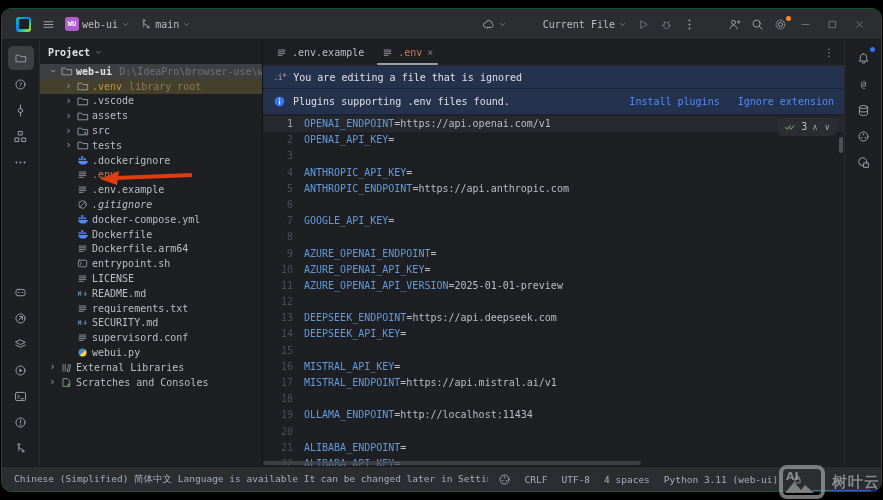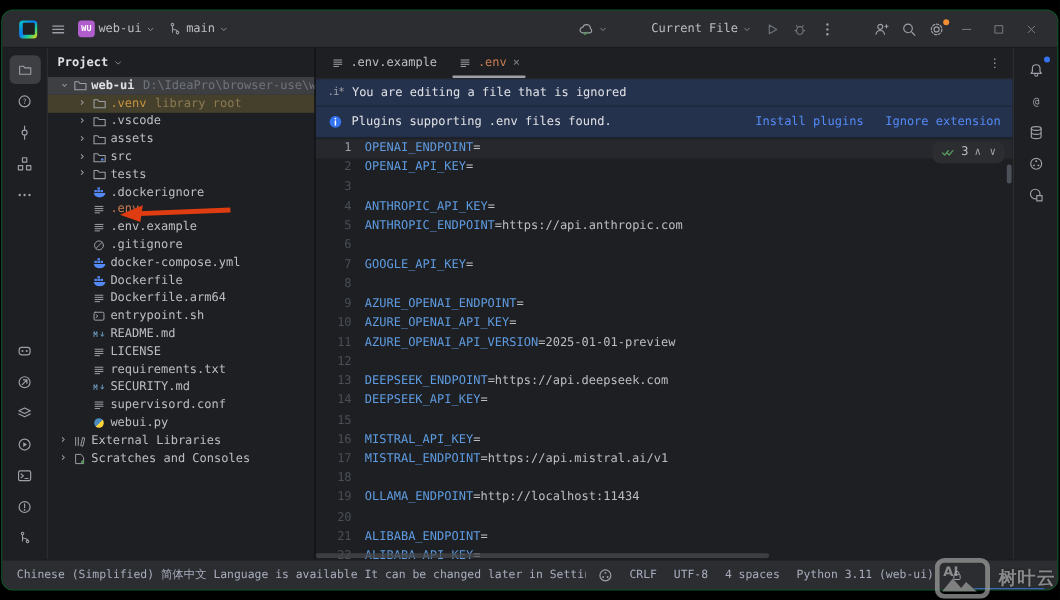--- a/index.html
+++ b/index.html
@@ -401,21 +401,21 @@
           <div class="tree-row" style="padding-left: 22px;">
     <span class="chev"></span>
     <span class="ficon">
               <svg viewBox="0 0 16 16" width="11" height="11" fill="none" stroke="#9DA0A8" stroke-width="1.2" stroke-linecap="round" stroke-linejoin="round">
                 <path d="M3.2 4.4h9.6M3.2 7h9.6M3.2 9.6h9.6M3.2 12.2h5.6"></path>
               </svg>
             </span>
     <span class="tlabel">.env.example</span>
 
   </div>
-          <div class="tree-row" style="padding-left: 22px;">
+          <div class="tree-row" style="padding-left: 22px; font-style: italic;">
     <span class="chev"></span>
     <span class="ficon">
               <svg viewBox="0 0 16 16" width="11" height="11" fill="none" stroke="#9DA0A8" stroke-width="1.2" stroke-linecap="round" stroke-linejoin="round">
                 <circle cx="8" cy="8" r="5.4"></circle>
                 <path d="M4.3 11.7L11.7 4.3"></path>
               </svg>
             </span>
     <span class="tlabel">.gitignore</span>
 
   </div>
@@ -469,35 +469,35 @@
                 <path d="M4.4 6.2l2.2 1.8-2.2 1.8"></path>
               </svg>
             </span>
     <span class="tlabel">entrypoint.sh</span>
 
   </div>
           <div class="tree-row" style="padding-left: 22px;">
     <span class="chev"></span>
     <span class="ficon">
               <svg viewBox="0 0 16 16" width="11" height="11" fill="none" stroke="#9DA0A8" stroke-width="1.2" stroke-linecap="round" stroke-linejoin="round">
+                <path d="M3.2 4.4h9.6M3.2 7h9.6M3.2 9.6h9.6M3.2 12.2h5.6"></path>
+              </svg>
+            </span>
+    <span class="tlabel">LICENSE</span>
+
+  </div>
+          <div class="tree-row" style="padding-left: 22px;">
+    <span class="chev"></span>
+    <span class="ficon">
+              <svg viewBox="0 0 16 16" width="11" height="11" fill="none" stroke="#9DA0A8" stroke-width="1.2" stroke-linecap="round" stroke-linejoin="round">
                 <text x="1" y="11.5" font-size="9" font-weight="bold" fill="#6897BB" stroke="none">M</text>
                 <path d="M12 5.5v4.6M10.4 8.6l1.6 2 1.6-2" stroke="#6897BB"></path>
               </svg>
             </span>
     <span class="tlabel">README.md</span>
-
-  </div>
-          <div class="tree-row" style="padding-left: 22px;">
-    <span class="chev"></span>
-    <span class="ficon">
-              <svg viewBox="0 0 16 16" width="11" height="11" fill="none" stroke="#9DA0A8" stroke-width="1.2" stroke-linecap="round" stroke-linejoin="round">
-                <path d="M3.2 4.4h9.6M3.2 7h9.6M3.2 9.6h9.6M3.2 12.2h5.6"></path>
-              </svg>
-            </span>
-    <span class="tlabel">LICENSE</span>
 
   </div>
           <div class="tree-row" style="padding-left: 22px;">
     <span class="chev"></span>
     <span class="ficon">
               <svg viewBox="0 0 16 16" width="11" height="11" fill="none" stroke="#9DA0A8" stroke-width="1.2" stroke-linecap="round" stroke-linejoin="round">
                 <path d="M3.2 4.4h9.6M3.2 7h9.6M3.2 9.6h9.6M3.2 12.2h5.6"></path>
               </svg>
             </span>
     <span class="tlabel">requirements.txt</span>
@@ -611,20 +611,21 @@
             <a href="#">Ignore extension</a>
           </span>
       </div>
 
       <div id="code-wrap">
         <div id="code-lines">
             <div class="code-line current">
     <span class="gut">1</span>
     <span class="ck">OPENAI_ENDPOINT</span>
               <span class="ceq">=</span>
+              <span class="cv">https://api.openai.com/v1</span>
   </div>
             <div class="code-line">
     <span class="gut">2</span>
     <span class="ck">OPENAI_API_KEY</span>
               <span class="ceq">=</span>
               <span class="cv"></span>
   </div>
             <div class="code-line">
     <span class="gut">3</span>
     <span class="ck"></span>

